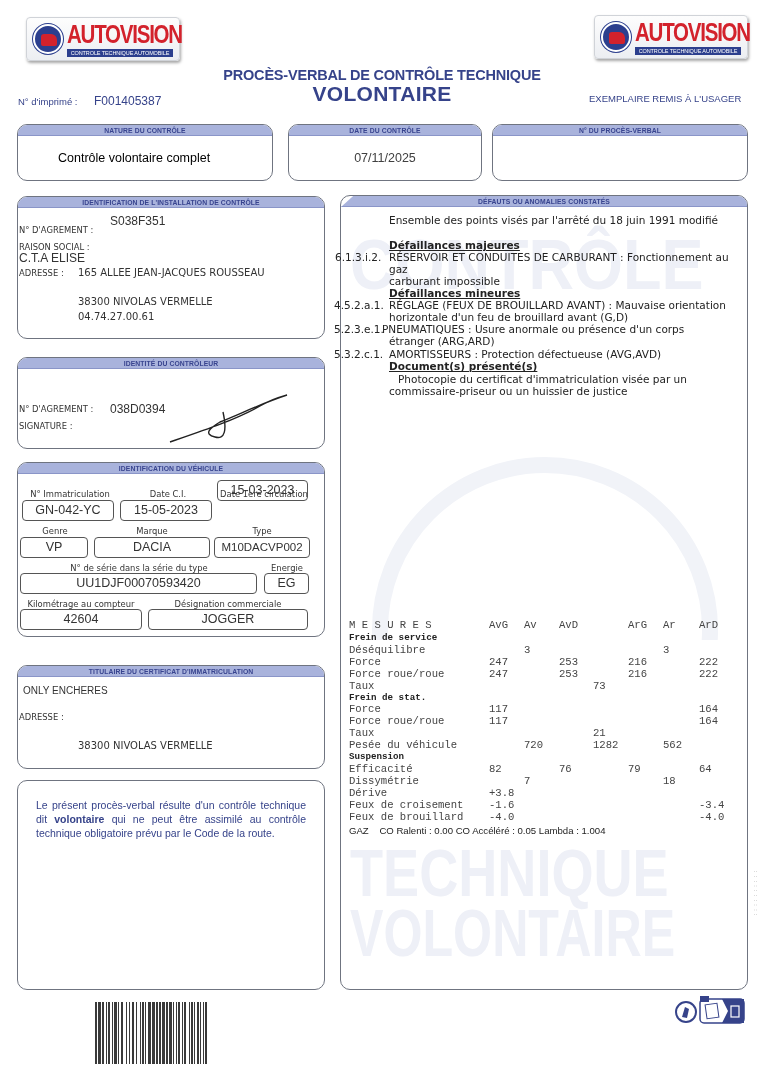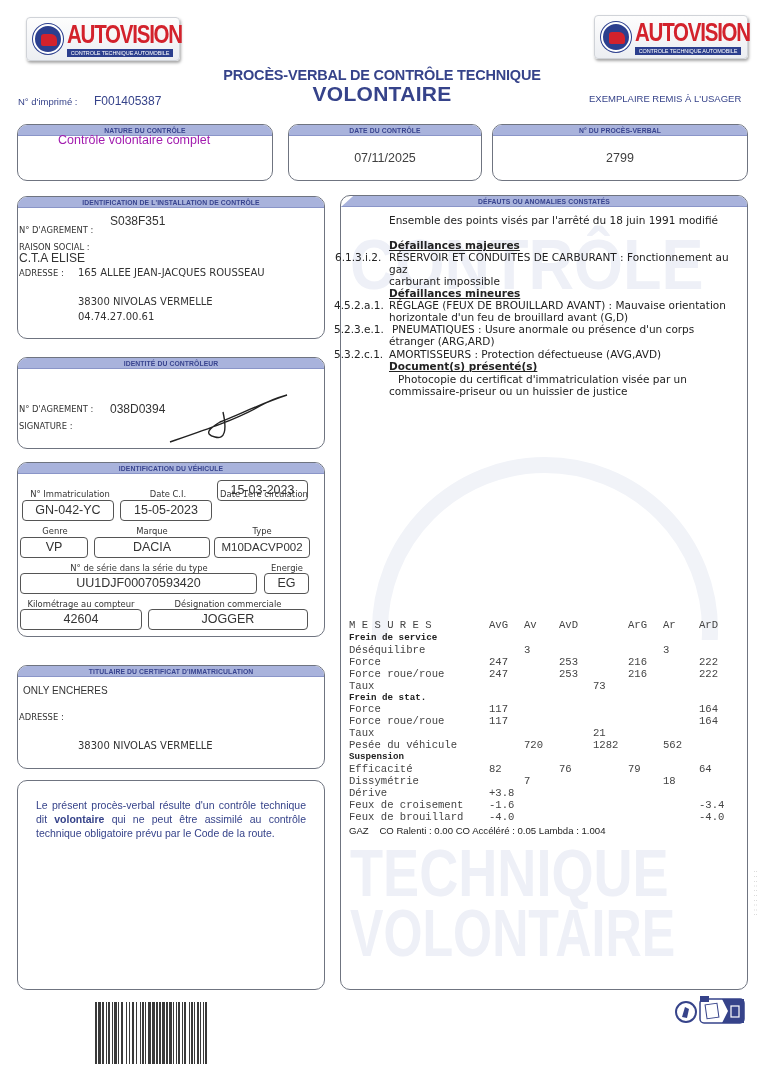--- a/index.html
+++ b/index.html
@@ -88,29 +88,28 @@
 </div>
 
 <div class="title1">PROCÈS-VERBAL DE CONTRÔLE TECHNIQUE</div>
 <div class="title2">VOLONTAIRE</div>
 <div class="printed-label">N° d'imprimé :</div>
 <div class="printed-value">F001405387</div>
 <div class="copy-label">EXEMPLAIRE REMIS À L'USAGER</div>
 
 <div class="box" style="left:17px; top:124px; width:256px; height:57px;">
   <div class="bhead">NATURE DU CONTRÔLE</div>
-  <div class="abs" style="left:40px; top:8px; font-size:12.5px; color:#a21caf;">Contrôle volontaire complet</div>
+  <div class="abs" style="left:40px; top:26px; font-size:12.5px; color:#000000;">Contrôle volontaire complet</div>
 </div>
 <div class="box" style="left:288px; top:124px; width:194px; height:57px;">
   <div class="bhead">DATE DU CONTRÔLE</div>
   <div class="center-val" style="top:26px;">07/11/2025</div>
 </div>
 <div class="box" style="left:492px; top:124px; width:256px; height:57px;">
   <div class="bhead">N° DU PROCÈS-VERBAL</div>
-  <div class="center-val" style="top:26px;">2799</div>
 </div>
 
 <div class="box" style="left:17px; top:196px; width:308px; height:143px;">
   <div class="bhead">IDENTIFICATION DE L'INSTALLATION DE CONTRÔLE</div>
 </div>
 <div class="lbl" style="left:19px; top:225px;">N° D'AGREMENT :</div>
 <div class="val" style="left:110px; top:214px;">S038F351</div>
 <div class="lbl" style="left:19px; top:242px;">RAISON SOCIAL :</div>
 <div class="val" style="left:19px; top:251px;">C.T.A ELISE</div>
 <div class="lbl" style="left:19px; top:268px;">ADRESSE :</div>
@@ -174,21 +173,21 @@
 <div class="def-line def-head" style="left:389px; top:239px;">Défaillances majeures</div>
 <div class="def-line" style="left:335px; top:251px;">6.1.3.i.2.</div>
 <div class="def-line" style="left:389px; top:251px;">RÉSERVOIR ET CONDUITES DE CARBURANT : Fonctionnement au</div>
 <div class="def-line" style="left:389px; top:263px;">gaz</div>
 <div class="def-line" style="left:389px; top:275px;"> carburant impossible</div>
 <div class="def-line def-head" style="left:389px; top:287px;">Défaillances mineures</div>
 <div class="def-line" style="left:334px; top:299px;">4.5.2.a.1.</div>
 <div class="def-line" style="left:389px; top:299px;">RÉGLAGE (FEUX DE BROUILLARD AVANT) : Mauvaise orientation</div>
 <div class="def-line" style="left:389px; top:311px;"> horizontale d'un feu de brouillard avant (G,D)</div>
 <div class="def-line" style="left:334px; top:323px;">5.2.3.e.1.</div>
-<div class="def-line" style="left:392px; top:323px;">PNEUMATIQUES : Usure anormale ou présence d'un corps</div>
+<div class="def-line" style="left:382px; top:323px;">PNEUMATIQUES : Usure anormale ou présence d'un corps</div>
 <div class="def-line" style="left:389px; top:335px;"> étranger (ARG,ARD)</div>
 <div class="def-line" style="left:334px; top:348px;">5.3.2.c.1.</div>
 <div class="def-line" style="left:389px; top:348px;">AMORTISSEURS : Protection défectueuse (AVG,AVD)</div>
 <div class="def-line def-head" style="left:389px; top:360px;">Document(s) présenté(s)</div>
 <div class="def-line" style="left:389px; top:373px;margin-left:9px;">Photocopie du certificat d'immatriculation visée par un</div>
 <div class="def-line" style="left:389px; top:385px;">commissaire-priseur ou un huissier de justice</div>
 
 <div id="measures">
     <div class="mrow" style="top:619px;">
       <span class="mcell" style="left: 0px;">M E S U R E S</span>

